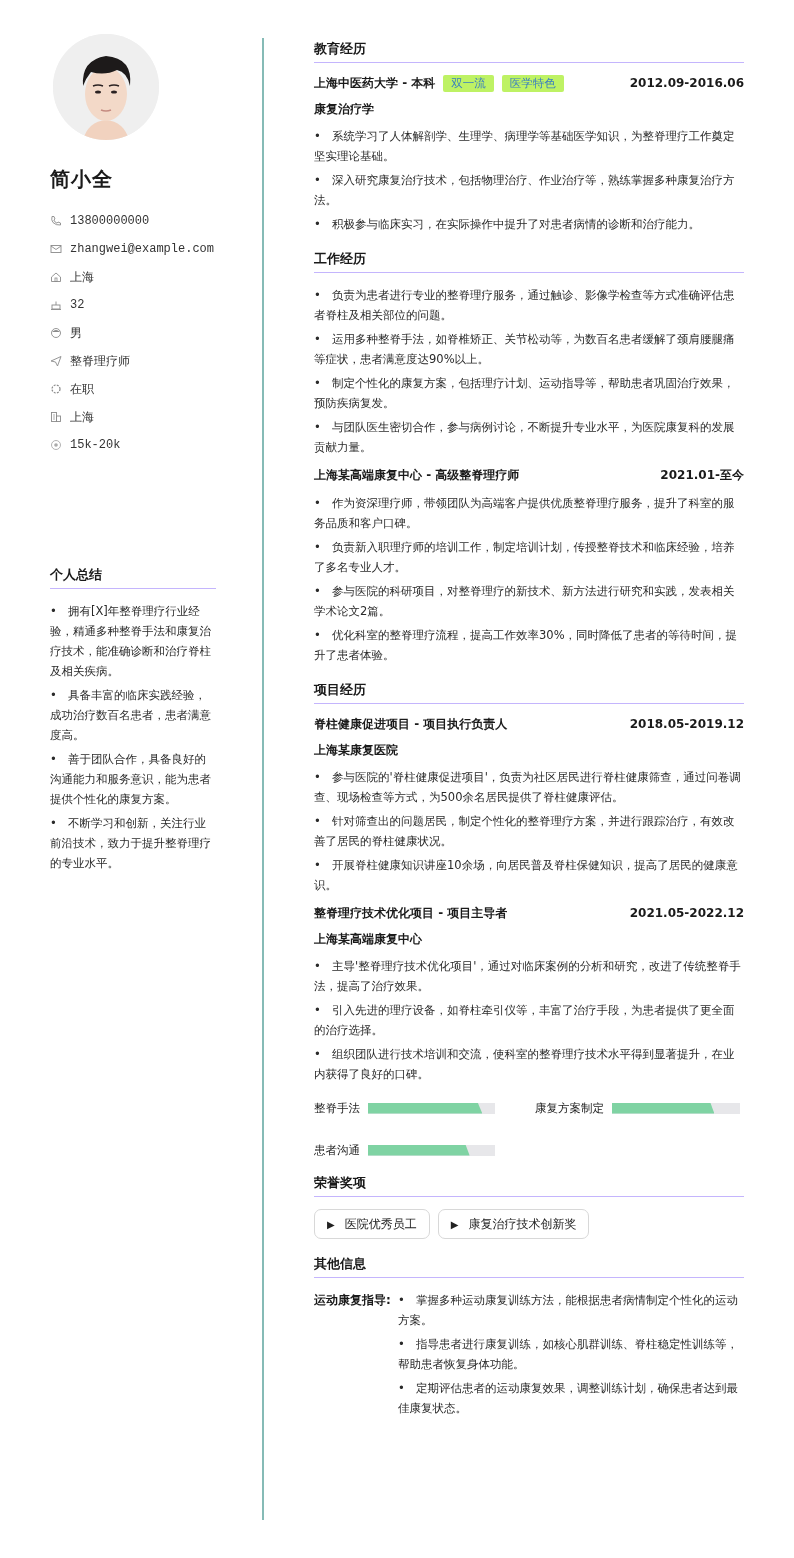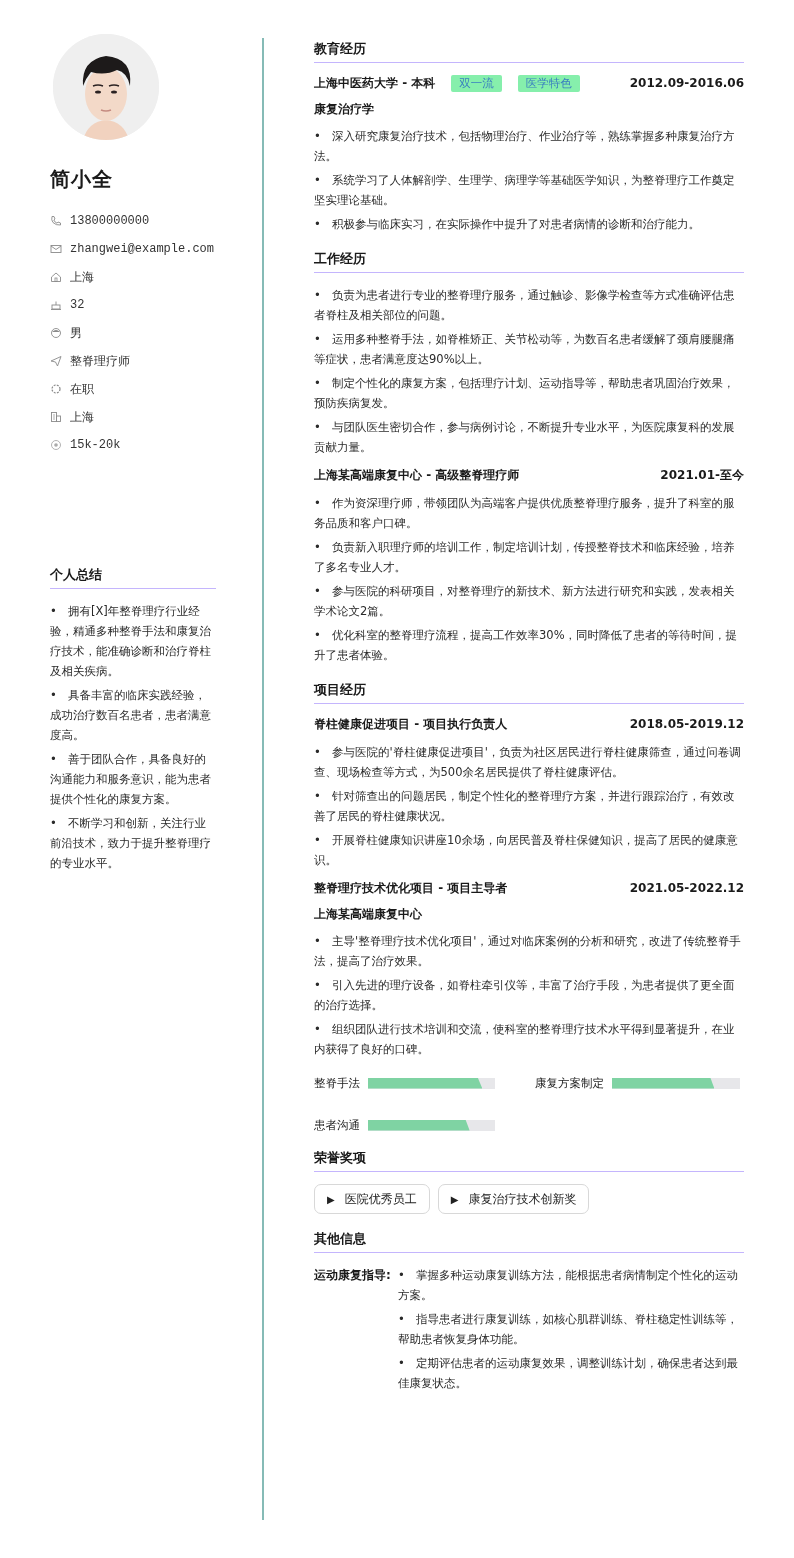--- a/index.html
+++ b/index.html
@@ -40,21 +40,21 @@
       position: absolute; left: 262px; top: 38px; width: 2px; height: 1482px;
       background: #86bbb6;
     }
 
     
     .main { position: absolute; left: 314px; top: 40px; width: 430px; }
     .section { margin-bottom: 16px; }
     .main .sec-title { margin-bottom: 12px; }
     .entry-head { display: flex; justify-content: space-between; align-items: center; font-size: 12px; font-weight: bold; color: #1a1a1a; height: 16px; margin-bottom: 10px; }
     .entry-head .left { display: flex; align-items: center; }
-    .tag { font-weight: normal; font-size: 11.5px; color: #3a7fc0; background: #86efac; padding: 1px 8px; margin-left: 16px; border-radius: 2px; }
+    .tag { font-weight: normal; font-size: 11.5px; color: #3a7fc0; background: #bef264; padding: 1px 8px; margin-left: 8px; border-radius: 2px; }
     .sub { font-size: 12px; font-weight: bold; color: #1a1a1a; margin-bottom: 8px; }
     .bullets { list-style: none; }
     .bullets li { font-size: 11.5px; line-height: 20px; color: #2a2a2a; margin-bottom: 4px; }
     .entry { margin-bottom: 10px; }
 
     
     .skills { display: grid; grid-template-columns: 221px 209px; row-gap: 26px; }
     .skill { display: flex; align-items: center; height: 16px; font-size: 11.5px; color: #222; }
     .skill-label { white-space: nowrap; margin-right: 8px; }
     .bar { position: relative; height: 11px; background: #e7e7ea; flex: 0 0 auto; }
@@ -195,22 +195,22 @@
         <div class="entry-head">
           <span class="left">
             <span>上海中医药大学 - 本科</span>
             <span class="tag">双一流</span>
             <span class="tag">医学特色</span>
           </span>
           <span>2012.09-2016.06</span>
         </div>
         <div class="sub">康复治疗学</div>
         <ul class="bullets">
+          <li><span class="bullet"></span><span>系统学习了人体解剖学、生理学、病理学等基础医学知识，为整脊理疗工作奠定坚实理论基础。</span></li>
           <li><span class="bullet"></span><span>深入研究康复治疗技术，包括物理治疗、作业治疗等，熟练掌握多种康复治疗方法。</span></li>
-          <li><span class="bullet"></span><span>系统学习了人体解剖学、生理学、病理学等基础医学知识，为整脊理疗工作奠定坚实理论基础。</span></li>
           <li><span class="bullet"></span><span>积极参与临床实习，在实际操作中提升了对患者病情的诊断和治疗能力。</span></li>
         </ul>
       </div>
     </section>
 
     <section class="section">
       <div class="sec-title">工作经历</div>
       <div class="entry">
         <ul class="bullets">
           <li><span class="bullet"></span><span>负责为患者进行专业的整脊理疗服务，通过触诊、影像学检查等方式准确评估患者脊柱及相关部位的问题。</span></li>
@@ -233,20 +233,21 @@
       </div>
     </section>
 
     <section class="section">
       <div class="sec-title">项目经历</div>
       <div class="entry">
         <div class="entry-head">
           <span>脊柱健康促进项目 - 项目执行负责人</span>
           <span>2018.05-2019.12</span>
         </div>
+        <div class="sub">上海某康复医院</div>
         <ul class="bullets">
           <li><span class="bullet"></span><span>参与医院的'脊柱健康促进项目'，负责为社区居民进行脊柱健康筛查，通过问卷调查、现场检查等方式，为500余名居民提供了脊柱健康评估。</span></li>
           <li><span class="bullet"></span><span>针对筛查出的问题居民，制定个性化的整脊理疗方案，并进行跟踪治疗，有效改善了居民的脊柱健康状况。</span></li>
           <li><span class="bullet"></span><span>开展脊柱健康知识讲座10余场，向居民普及脊柱保健知识，提高了居民的健康意识。</span></li>
         </ul>
       </div>
       <div class="entry">
         <div class="entry-head">
           <span>整脊理疗技术优化项目 - 项目主导者</span>
           <span>2021.05-2022.12</span>

